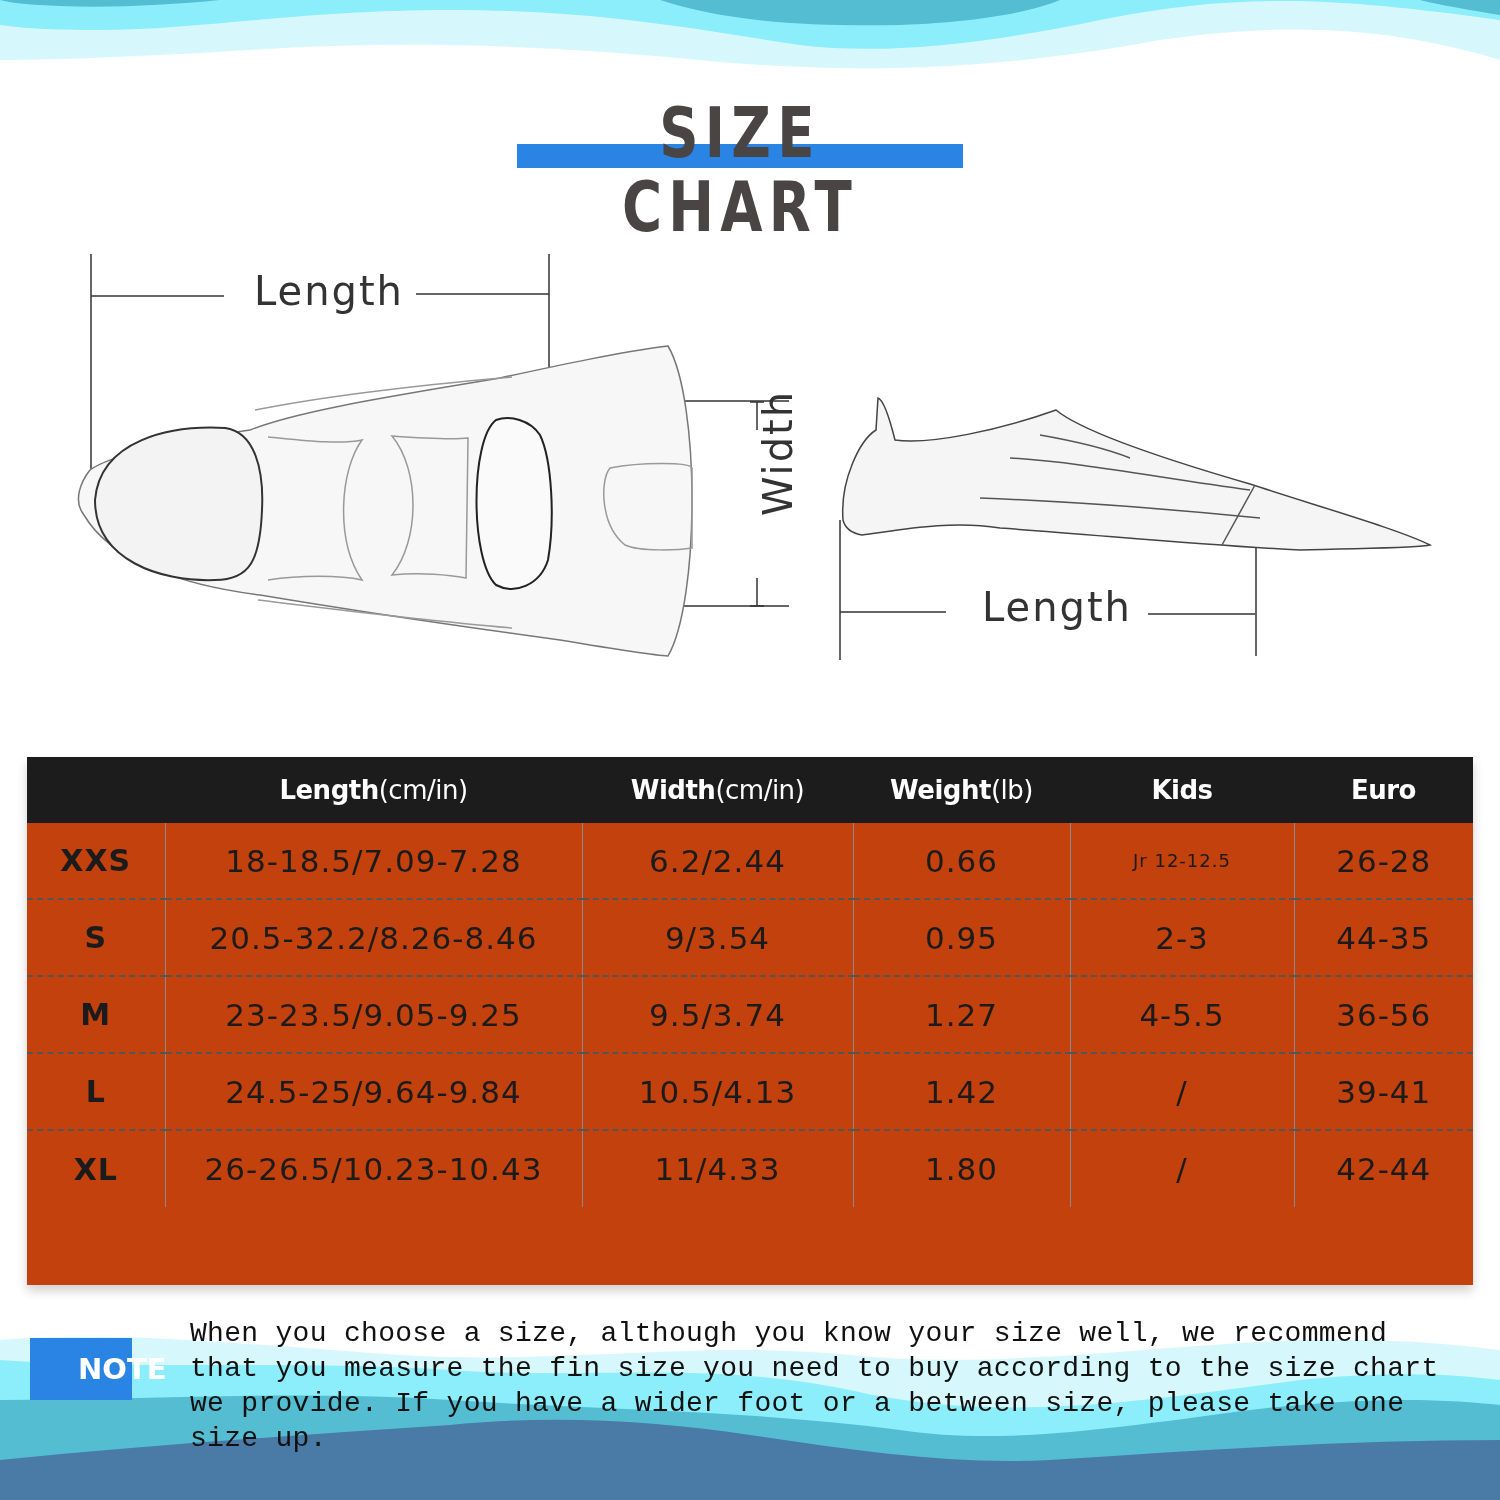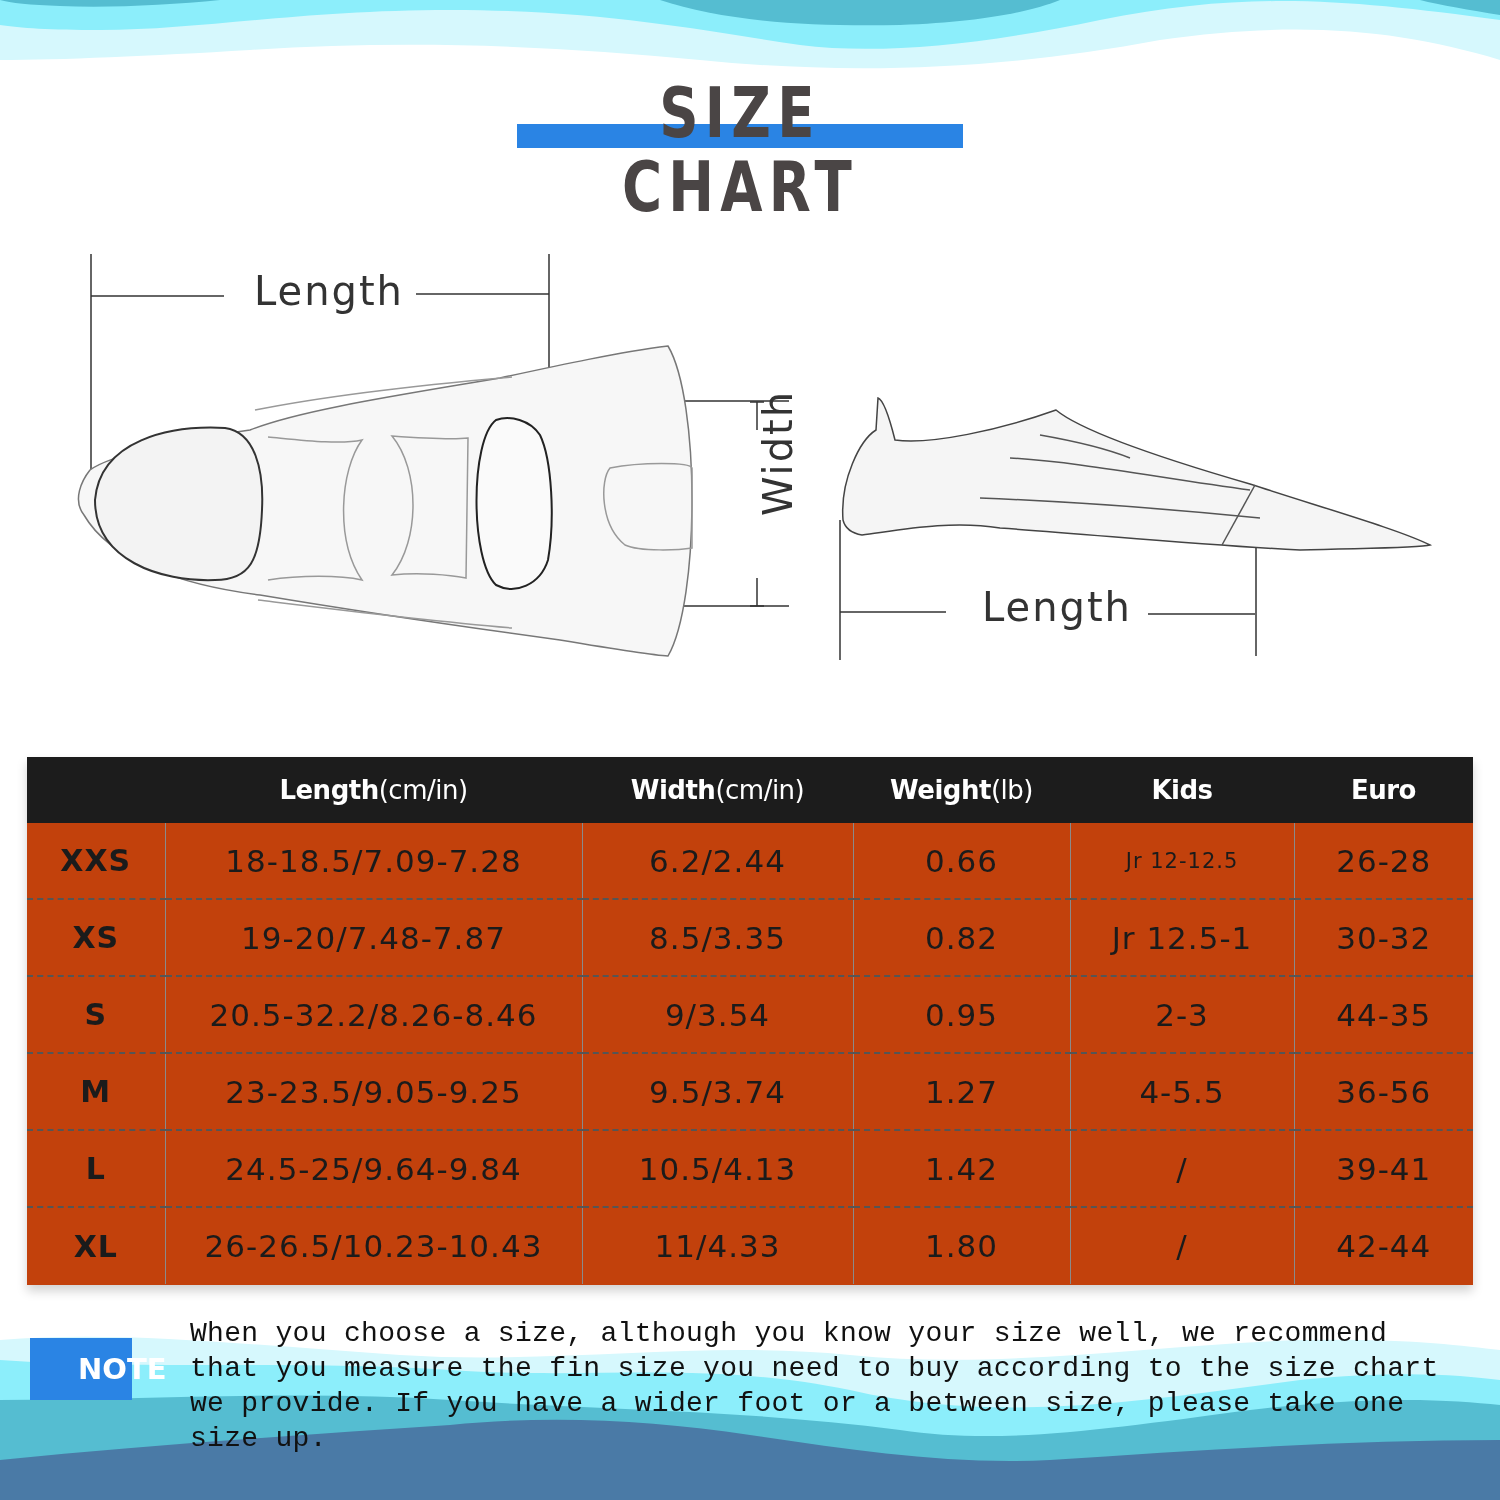--- a/index.html
+++ b/index.html
@@ -3,21 +3,21 @@
   <meta charset="utf-8">
   <style>
     * { box-sizing: border-box; margin: 0; padding: 0; }
     html, body { width: 1500px; height: 1500px; overflow: hidden; background: #ffffff; }
     body { position: relative; font-family: "DejaVu Sans", sans-serif; color: #222; }
 
     .waves-top, .waves-bottom { position: absolute; left: 0; width: 1500px; pointer-events: none; }
     .waves-top { top: 0; height: 90px; }
     .waves-bottom { top: 1300px; height: 200px; }
 
-    .title-wrap { position: absolute; left: 517px; top: 76px; width: 446px; height: 74px; }
+    .title-wrap { position: absolute; left: 517px; top: 96px; width: 446px; height: 74px; }
     .title-bar { position: absolute; left: 0; top: 48px; width: 446px; height: 24px; background: #2a84e4; }
     .title-text {
       position: absolute; left: 0; top: 0; width: 446px; text-align: center;
       font-family: "DejaVu Sans", sans-serif; font-weight: bold; font-size: 70px;
       letter-spacing: 8px; color: #4a4545; line-height: 74px;
       transform: scaleX(0.78); transform-origin: center;
     }
 
     .diagram { position: absolute; left: 0; top: 240px; width: 1500px; height: 440px; }
     .diagram svg { position: absolute; left: 0; top: 0; }
@@ -153,30 +153,22 @@
         <th><b>Kids</b><span></span></th>
         <th><b>Euro</b><span></span></th>
       </tr>
     </thead>
     <tbody>
       <tr>
         <td>XXS</td>
         <td>18-18.5/7.09-7.28</td>
         <td>6.2/2.44</td>
         <td>0.66</td>
-        <td style="font-size:21px">Jr 12-12.5</td>
+        <td style="font-size:18px">Jr 12-12.5</td>
         <td>26-28</td>
-      </tr>
-      <tr>
-        <td>XS</td>
-        <td>19-20/7.48-7.87</td>
-        <td>8.5/3.35</td>
-        <td>0.82</td>
-        <td>Jr 12.5-1</td>
-        <td>30-32</td>
       </tr>
       <tr>
         <td>S</td>
         <td>20.5-32.2/8.26-8.46</td>
         <td>9/3.54</td>
         <td>0.95</td>
         <td>2-3</td>
         <td>44-35</td>
       </tr>
       <tr>

